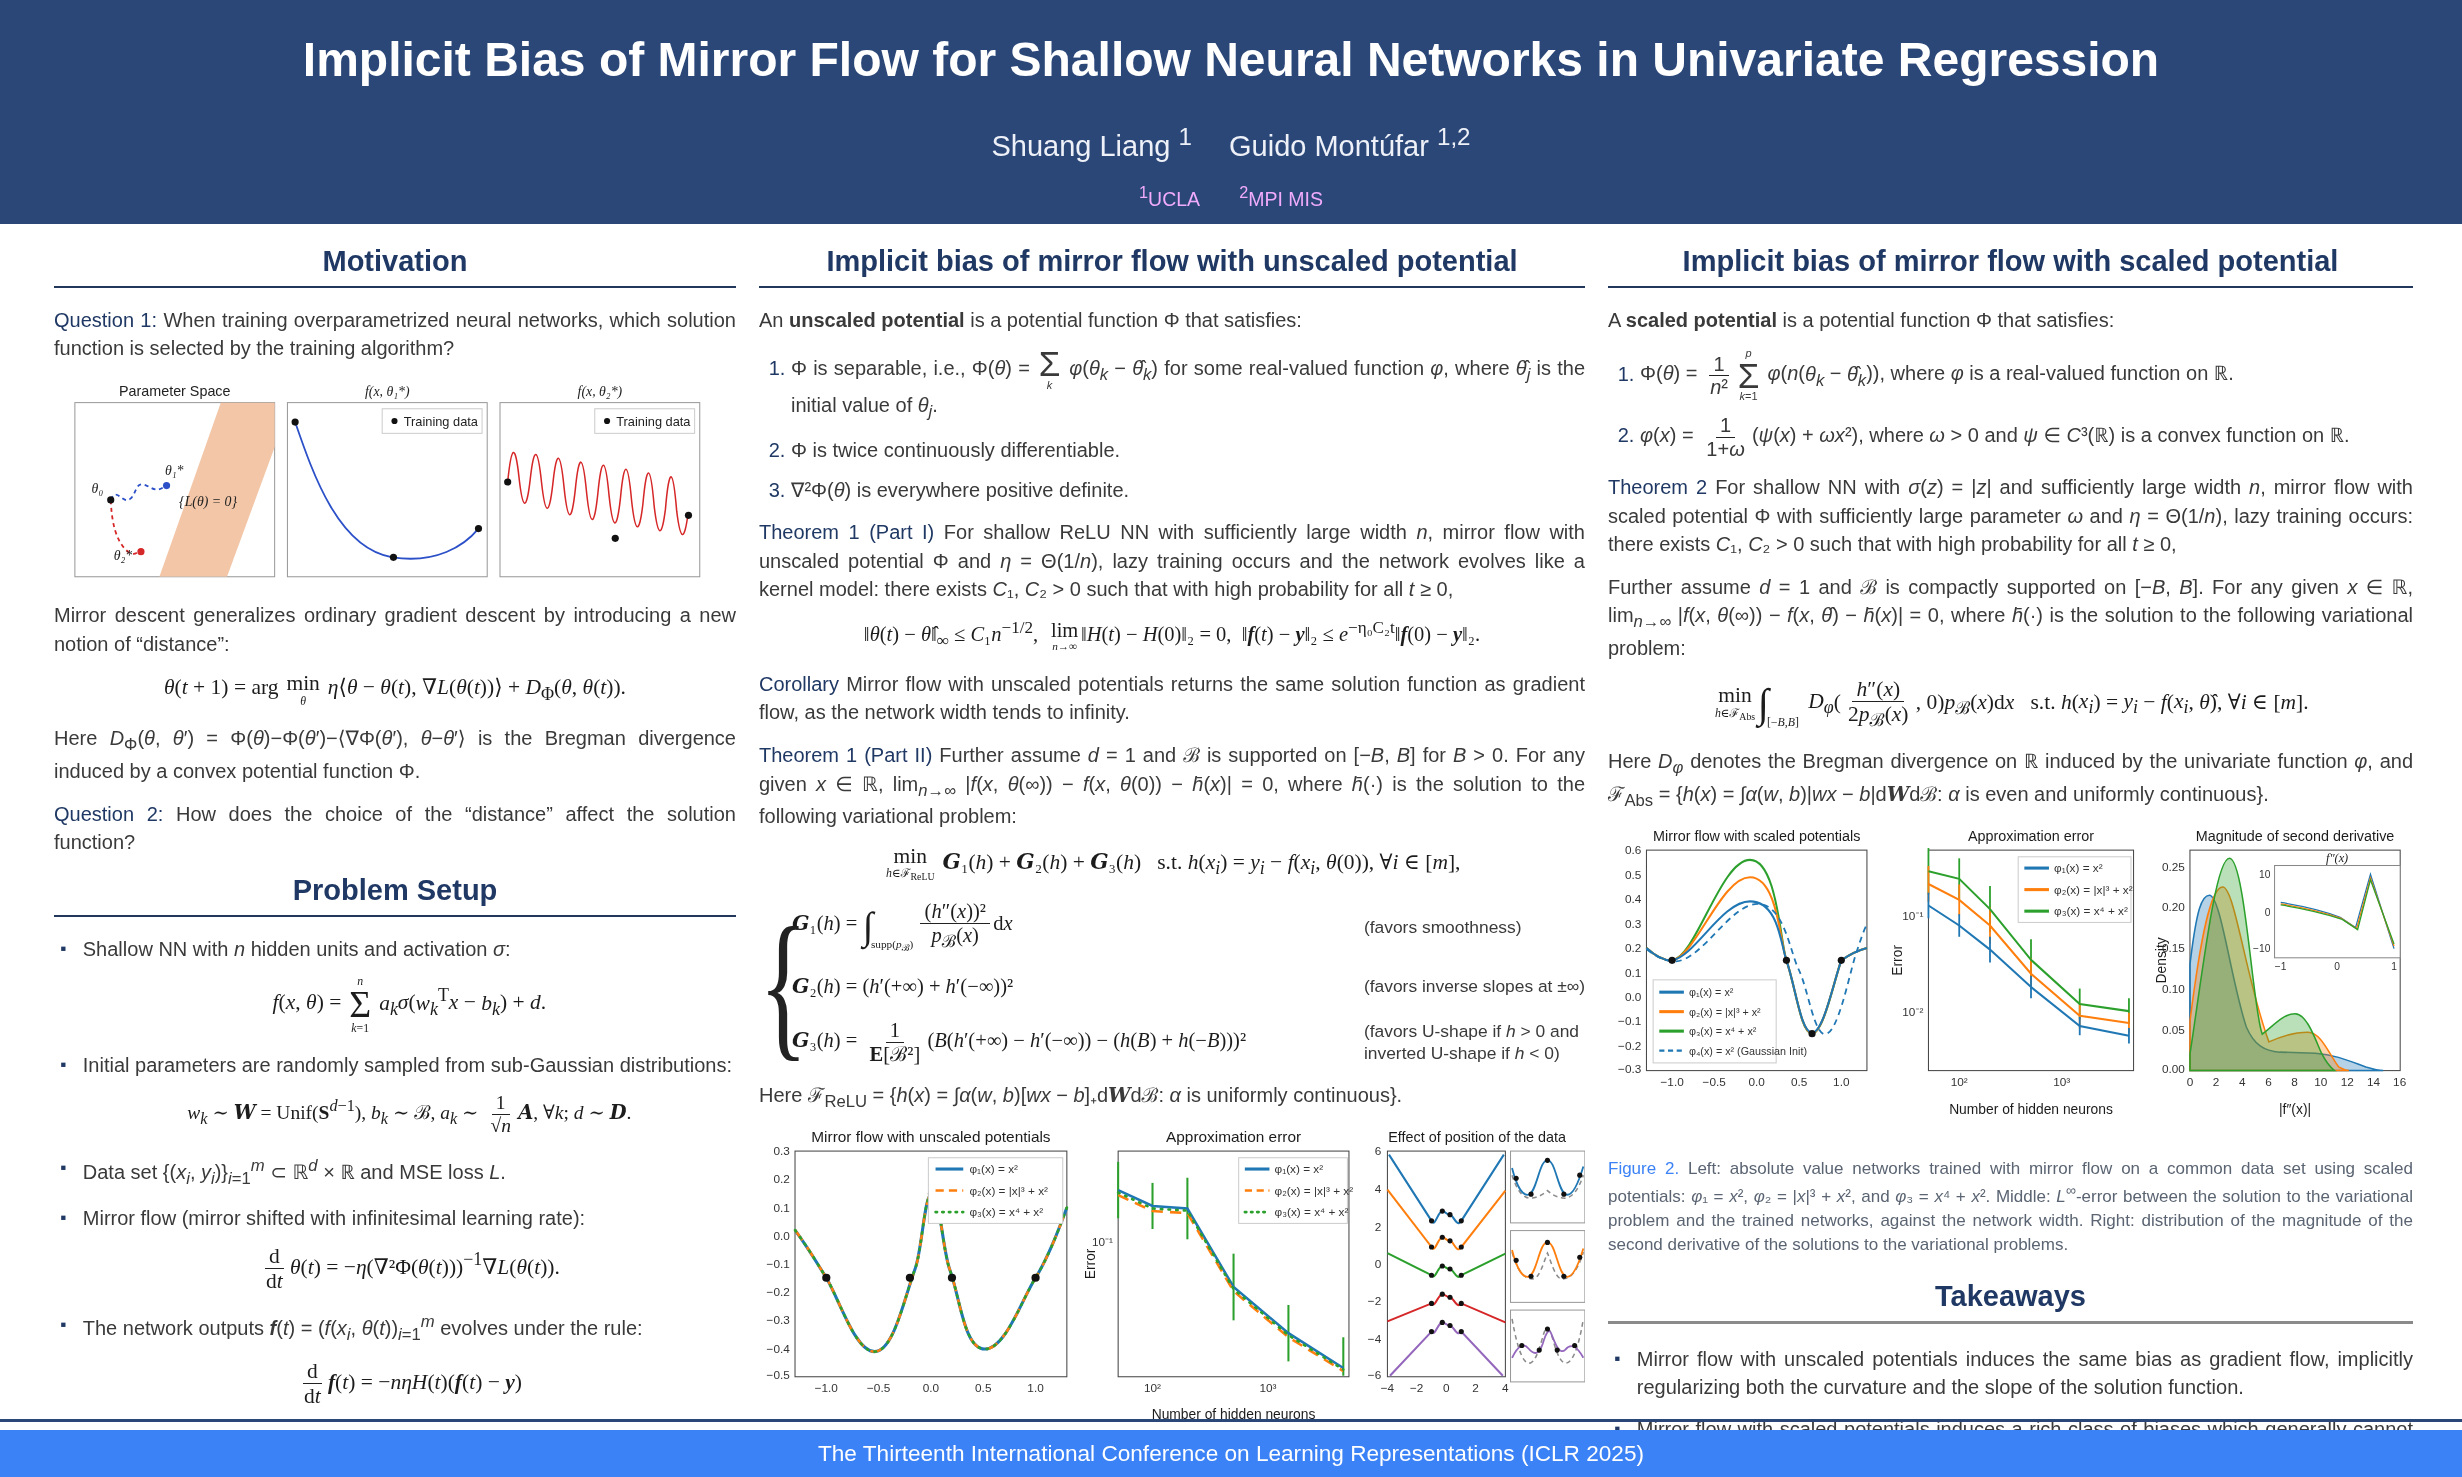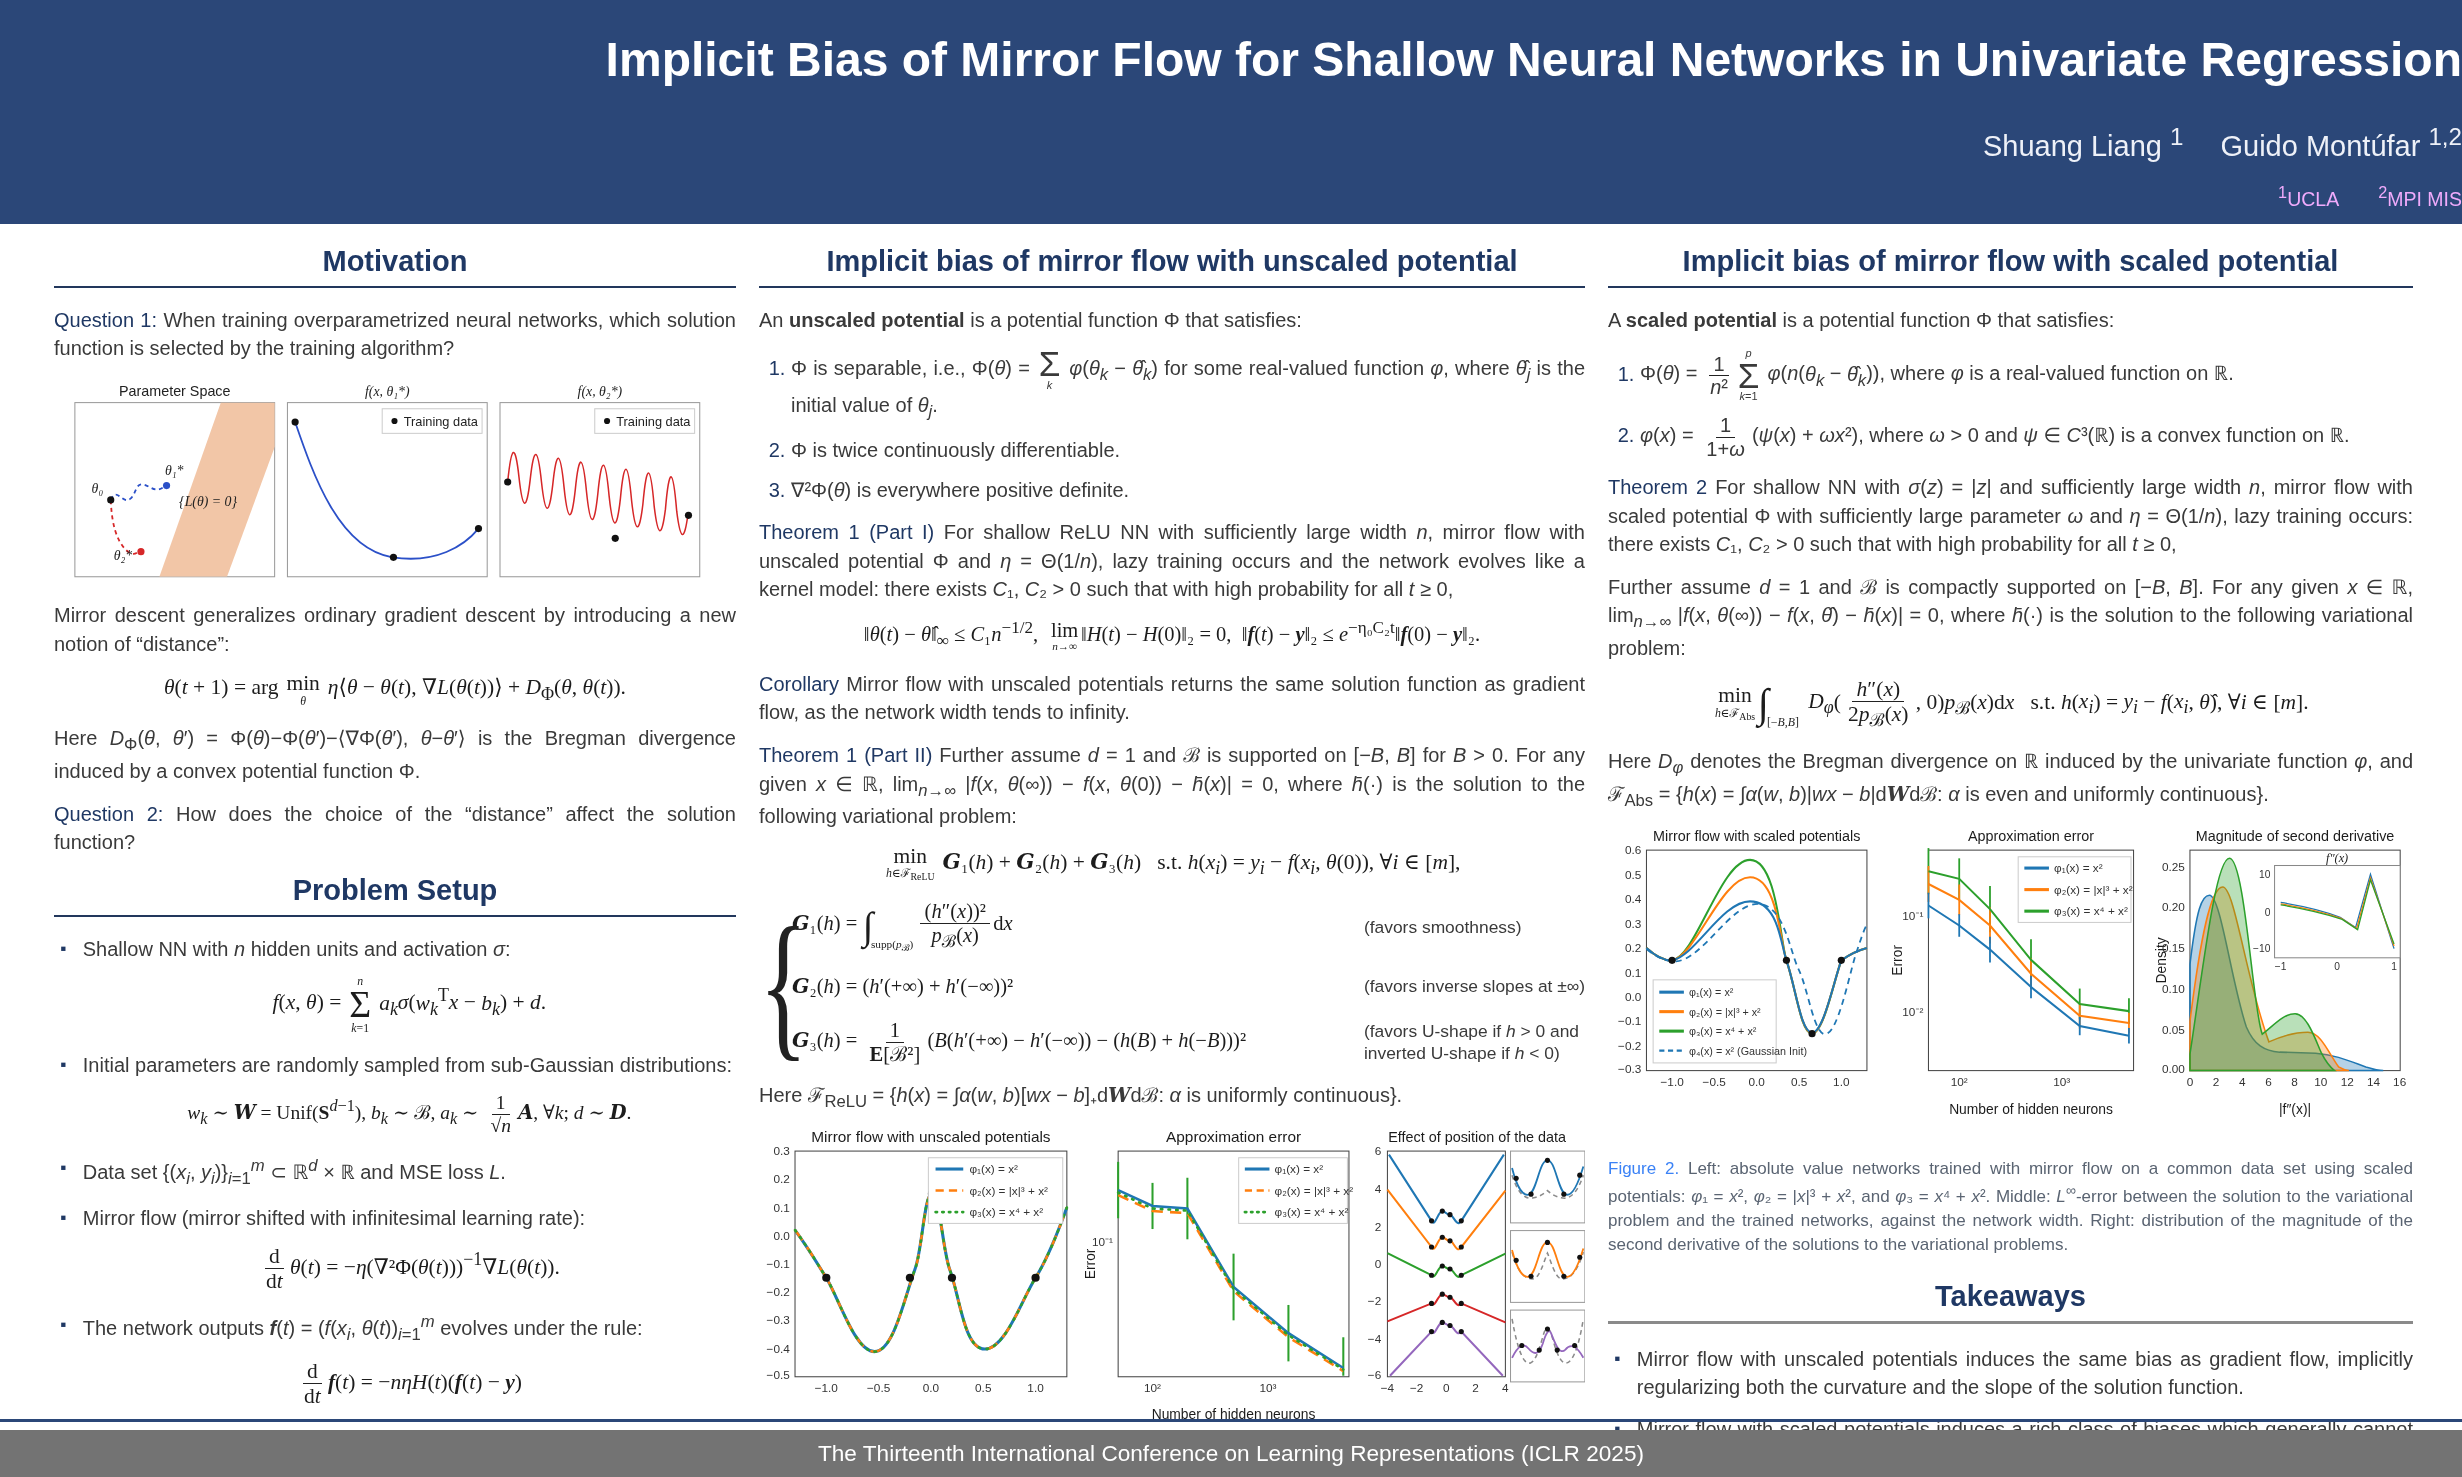--- a/index.html
+++ b/index.html
@@ -1,17 +1,17 @@
 <!DOCTYPE html>
 <html style="font-size:8.2px"><head>
 <meta charset="utf-8">
 <style>
   html,body{margin:0;padding:0;width:2462px;height:1477px;background:#fff;overflow:hidden;
     font-family:"Liberation Sans",sans-serif;color:#3a3a3a;}
-  .hdr{position:absolute;top:0;left:0;width:2462px;height:224px;background:#2b4778;color:#fff;text-align:right;}
+  .hdr{position:absolute;top:0;left:0;width:2462px;height:224px;background:#2b4778;color:#fff;text-align:center;}
   .title{margin:0;padding-top:32px;font-size:48px;font-weight:bold;letter-spacing:0;}
   .authors{margin-top:36px;font-size:29px;color:#eef1f8;}
   .affils{margin-top:20.5px;font-size:19.5px;color:#f0abfc;}
   .content{position:absolute;top:240px;left:0;width:2462px;}
   .col{position:absolute;top:0;}
   .sec-title{font-size:29px;font-weight:bold;color:#1f3864;text-align:center;margin:5.1px 0 8.2px;}
   .rule{border:none;border-top:2.1px solid #22375c;margin:0 0 17.4px;}
   .rule-gray{border:none;border-top:3.1px solid #8a8a8a;margin:0 0 20.5px;}
   p.body{font-size:20px;line-height:1.42;margin:0 0 14.4px;text-align:justify;}
   .lead{color:#1f3864;font-weight:normal;}
@@ -32,21 +32,21 @@
   .intsub{font-size:0.55em;vertical-align:-1.5em;margin-left:-2.1px;margin-right:4.1px;}
   .scr{font-family:"DejaVu Serif",serif;font-style:italic;font-weight:bold;}
   .bb{font-weight:bold;}
   .gsys{display:grid;grid-template-columns:33px 1fr auto;align-items:center;row-gap:20.5px;
     font-family:"Liberation Serif","DejaVu Serif",serif;font-size:20.5px;color:#1c1c1c;margin:3.1px 0 15.4px;}
   .brace{grid-row:1/span 3;font-size:164px;line-height:0.8;color:#222;transform:scaleX(0.62);transform-origin:left center;}
   .gnote{font-family:"Liberation Sans",sans-serif;font-size:17.4px;color:#3a3a3a;padding-left:9.2px;line-height:1.3;}
   .cap{font-size:17px;line-height:1.4;color:#5a6472;margin-top:12.3px;text-align:justify;}
   .figlab{color:#3b82f6;}
   .footline{position:absolute;top:1419px;left:0;width:2462px;height:2.6px;background:#2b4778;}
-  .ftr{position:absolute;top:1430px;left:0;width:2462px;height:47px;background:#737373;color:#fff;
+  .ftr{position:absolute;top:1430px;left:0;width:2462px;height:47px;background:#3b82f6;color:#fff;
     display:flex;align-items:center;justify-content:center;font-size:22.6px;}
   svg{display:block;}
   .pframe{fill:#fff;stroke:#999;stroke-width:2;}
   .ptitle{font-size:28px;fill:#222;}
   .pmath{font-family:"Liberation Serif","DejaVu Serif",serif;font-style:italic;font-size:27px;fill:#222;}
   .legbox{fill:#fff;stroke:#ccc;stroke-width:2;}
   .ltext{font-size:25px;fill:#222;}
   .stitle{font-size:30px;fill:#1c1c1c;text-anchor:middle;}
   .tick{font-size:23px;fill:#333;}
   .albl{font-size:27px;fill:#1c1c1c;text-anchor:middle;}

